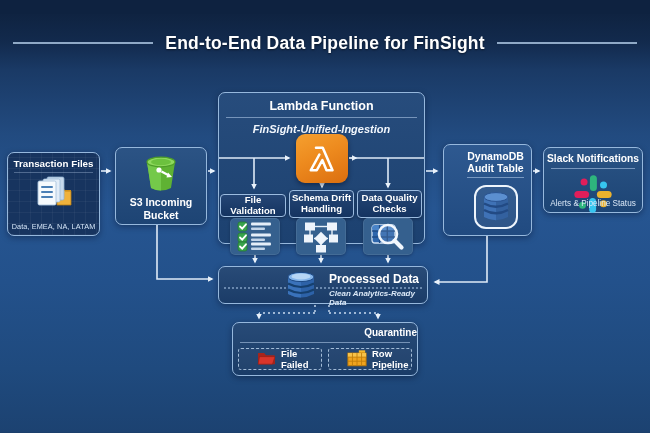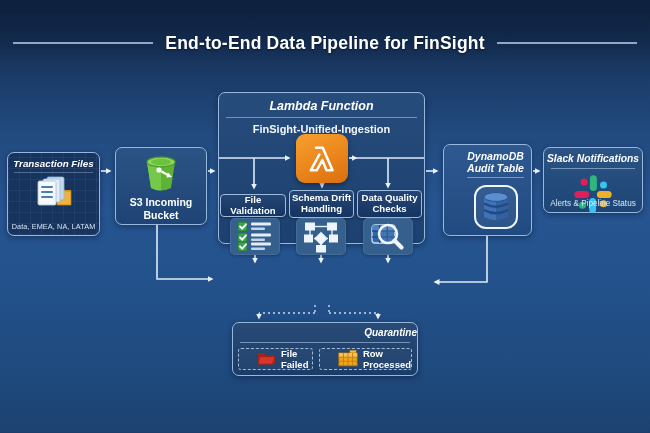--- a/index.html
+++ b/index.html
@@ -18,21 +18,21 @@
     display:flex; align-items:center; gap:12px; }
   .header .rule { flex:1; height:2px; background:#9db7d4; opacity:.9; }
   .header .title { font-size:17.5px; font-weight:bold; letter-spacing:.2px;
     color:#ffffff; text-shadow:0 1px 2px rgba(0,0,0,.5); white-space:nowrap; }
 
   
   .box { position:absolute; border:1.5px solid #96b8dd; border-radius:7px;
     background:linear-gradient(180deg, rgba(255,255,255,.05), rgba(0,0,0,.10)), #1d4273;
     box-shadow:0 2px 6px rgba(0,10,30,.35); }
   .box .divider { border-top:1px solid rgba(185,210,238,.55); margin:0 7px; }
-  .node-title { font-weight:bold; text-align:center; line-height:1.15; padding-top:5px;font-style:italic; }
+  .node-title { font-weight:bold; text-align:center; line-height:1.15; padding-top:5px; }
 
   
   .tf { left:7px; top:138px; width:93px; height:84px;
     background:
       repeating-linear-gradient(0deg, rgba(255,255,255,.045) 0 1px, transparent 1px 11px),
       repeating-linear-gradient(90deg, rgba(255,255,255,.045) 0 1px, transparent 1px 11px),
       #17345f; }
   .tf .node-title { font-size:9.8px; }
   .tf .tf-divider { border-top:1px solid rgba(185,210,238,.35); margin:3px 6px 0; }
   .tf .icon-wrap { display:flex; justify-content:center; margin-top:3px; }
@@ -40,21 +40,21 @@
     font-size:7.3px; color:#d5e5f7; letter-spacing:.1px; }
 
   
   .s3 { left:115px; top:133px; width:92px; height:78px; background:linear-gradient(180deg, rgba(255,255,255,.05), rgba(0,0,0,.08)), #204a7e; }
   .s3 .icon-wrap { display:flex; justify-content:center; margin-top:6px; }
   .s3 .s3-label { font-size:10.5px; font-weight:bold; text-align:center; line-height:1.2; margin-top:2px; }
 
   
   .lam { left:218px; top:78px; width:207px; height:152px; background:linear-gradient(180deg, rgba(255,255,255,.04), rgba(0,0,0,.06)), #1e4577; }
   .lam .node-title { font-size:12.5px; padding-top:6px; padding-bottom:4px; }
-  .lam .fn { font-size:11px; font-weight:bold; text-align:center; padding-top:5px; color:#f2f7fd; }
+  .lam .fn { font-size:11px; font-weight:bold; font-style:italic; text-align:center; padding-top:5px; color:#f2f7fd; }
 
   .lambda-icon { position:absolute; left:296px; top:120px; width:52px; height:49px;
     border-radius:9px; background:linear-gradient(155deg,#F5A02F 0%,#ED8A1E 45%,#DB6E0F 100%);
     box-shadow:0 2px 5px rgba(0,10,30,.45); display:flex; align-items:center; justify-content:center; }
 
   
   .step { position:absolute; border:1px solid #9cbce0; border-radius:4px;
     background:linear-gradient(180deg, rgba(255,255,255,.06), rgba(0,0,0,.10)), #173a6c;
     display:flex; align-items:center; justify-content:center; text-align:center;
     font-size:9.6px; font-weight:bold; line-height:1.12; box-shadow:0 1px 3px rgba(0,10,30,.4); }
@@ -181,20 +181,37 @@
         <rect x="36" y="11" width="9" height="9" rx="4.5" fill="#36C5F0"></rect>
         <rect x="3" y="23" width="19" height="9" rx="4.5" fill="#E01E5A"></rect>
         <rect x="22" y="32" width="9" height="19" rx="4.5" fill="#36C5F0"></rect>
         <rect x="9" y="37" width="9" height="9" rx="4.5" fill="#2EB67D"></rect>
         <rect x="36" y="35" width="9" height="9" rx="4.5" fill="#ECB22E"></rect>
       </svg>
     </div>
     <div class="sub">Alerts &amp; Pipeline Status</div>
   </div>
 
+  <div class="box pd">
+    <div class="dash"></div>
+    <div class="icon-wrap">
+      <svg width="38" height="32" viewBox="0 0 38 32">
+        <path d="M6 7 v17 q13 7 26 0 V7 Z" fill="#2D62A8"></path>
+        <path d="M6 7 v17 q6.5 3.5 13 3.5 V7 Z" fill="#3a72ba"></path>
+        <ellipse cx="19" cy="7" rx="13" ry="4.6" fill="#83b4ea" stroke="#1d4a86" stroke-width="1"></ellipse>
+        <ellipse cx="19" cy="6.4" rx="9.5" ry="3" fill="#b7d6f5"></ellipse>
+        <path d="M6 13.5 q13 7 26 0" stroke="#16406f" stroke-width="2.2" fill="none"></path>
+        <path d="M6 19.5 q13 7 26 0" stroke="#16406f" stroke-width="2.2" fill="none"></path>
+      </svg>
+    </div>
+    <div class="txt">
+      <div class="t">Processed Data</div>
+      <div class="s">Clean Analytics-Ready Data</div>
+    </div>
+  </div>
 
   <div class="box qr">
     <div class="node-title">Quarantine</div>
     <div class="divider"></div>
     <div class="items">
       <div class="qitem">
         <span>
           <svg width="19" height="15" viewBox="0 0 20 16">
             <path d="M1 2 h6.5 l2 2.5 H18 a1 1 0 0 1 1 1 V14 H1 Z" fill="#A8241B"></path>
             <path d="M2.5 6 H19 l-2.6 8 H1 Z" fill="#D8352B" stroke="#8d1d15" stroke-width="0.6"></path>
@@ -210,21 +227,21 @@
             <rect x="1" y="3" width="20" height="4.5" fill="#F8C34A"></rect>
             <g stroke="#C27F0C" stroke-width="1">
               <line x1="6" y1="3" x2="6" y2="17"></line>
                 <line x1="11" y1="3" x2="11" y2="17"></line>
                 <line x1="16" y1="3" x2="16" y2="17"></line>
               <line x1="1" y1="7.5" x2="21" y2="7.5"></line>
                 <line x1="1" y1="12" x2="21" y2="12"></line>
             </g>
           </svg>
         </span>
-        <span>Row Processed</span>
+        <span>Row Pipeline</span>
       </div>
     </div>
   </div>
 
   <svg class="overlay" width="650" height="433" viewBox="0 0 650 433">
     <defs>
       <marker id="ah" markerWidth="8" markerHeight="8" refX="4.5" refY="3" orient="auto" markerUnits="userSpaceOnUse">
         <path d="M0,0 L6,3 L0,6 Z" fill="#e9f2fb"></path>
       </marker>
     </defs>

